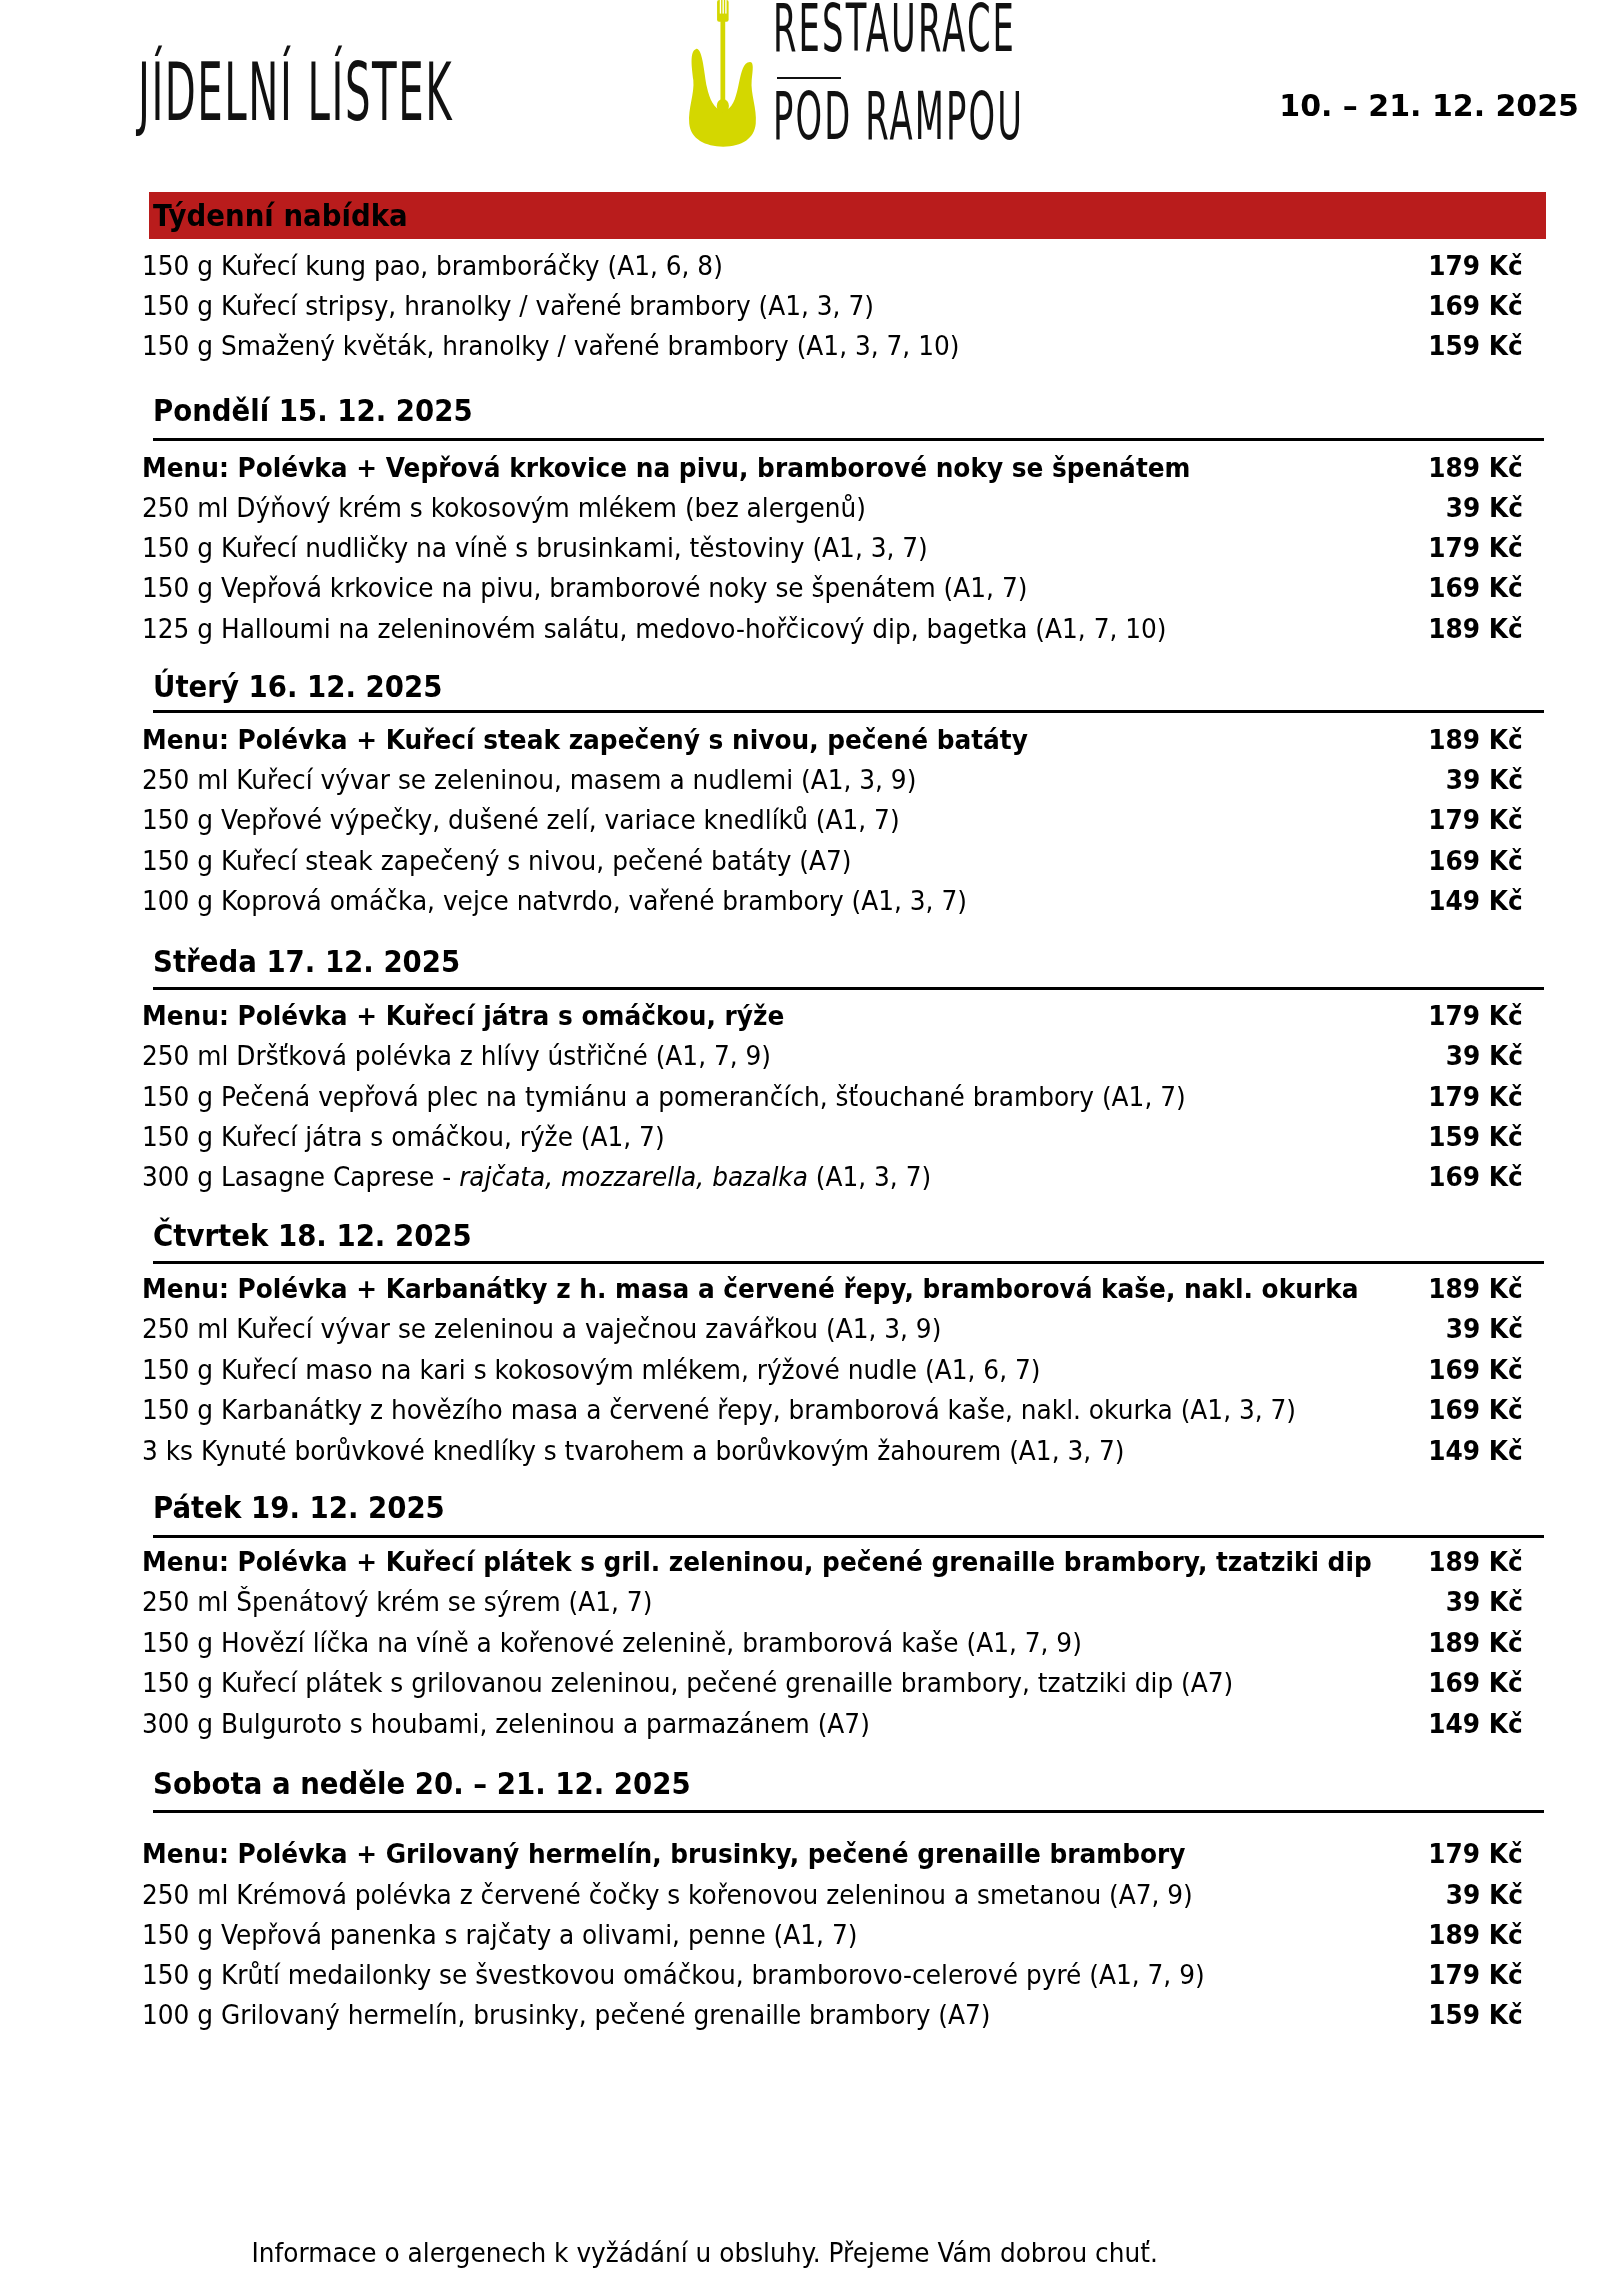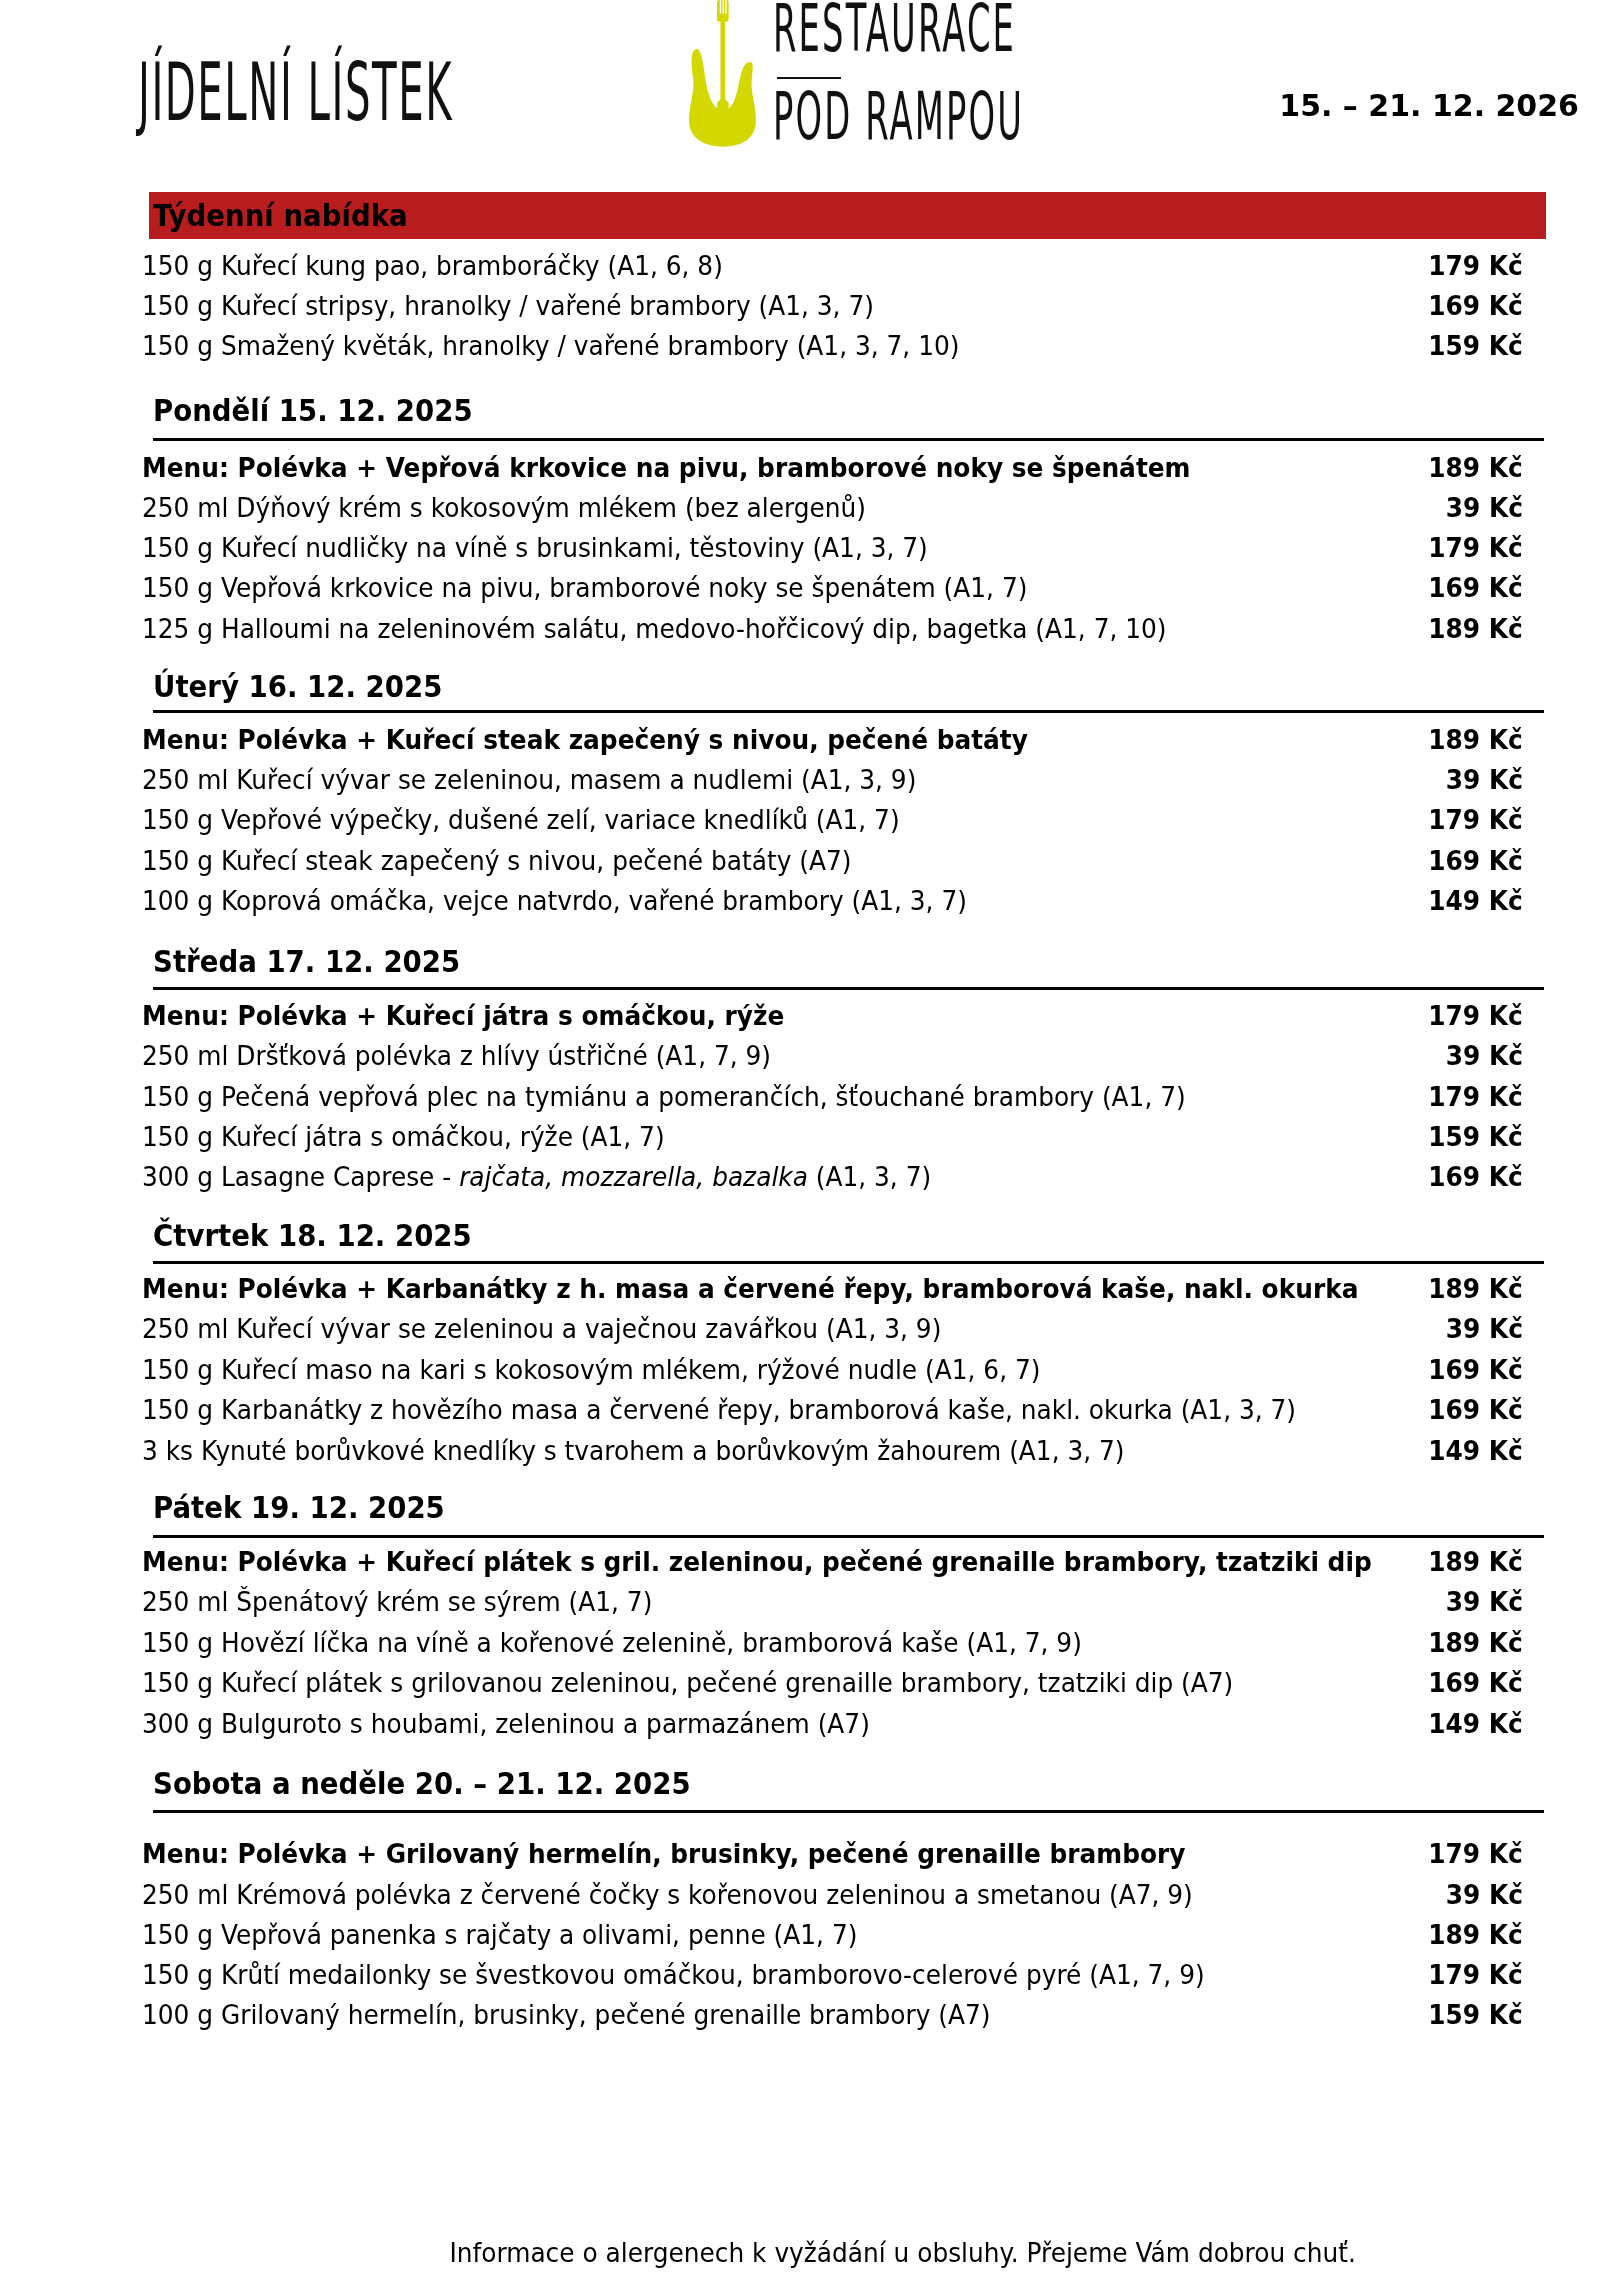--- a/index.html
+++ b/index.html
@@ -58,21 +58,21 @@
   .row .dish i { font-style: italic; }
 
   .day-header {
     position: absolute; left: 153px; white-space: nowrap;
     font-weight: bold; font-size: 30px; line-height: 38px;
     transform: scaleX(0.92); transform-origin: left top;
   }
   .day-rule { position: absolute; left: 153px; width: 1391px; height: 3.4px; background: #000; }
 
   .footer {
-    position: absolute; left: 0; width: 1395px; top: 2234px; text-align: right;
+    position: absolute; left: 0; width: 1395px; top: 2234px; text-align: center;
     font-size: 27px; line-height: 37px; white-space: nowrap;
   }
   .footer span { display: inline-block; transform: scaleX(0.92); margin-left: 13.6px; }
 </style>
 </head>
 <body>
 
 <div class="title-left">JÍDELNÍ LÍSTEK</div>
 
 <div class="logo">
@@ -84,21 +84,21 @@
     <rect x="47" y="0" width="17" height="32" rx="3" fill="#D4D700"></rect>
     <rect x="51" y="0" width="2" height="20" fill="#ffffff"></rect>
     <rect x="55" y="0" width="2" height="20" fill="#ffffff"></rect>
     <rect x="59" y="0" width="2" height="20" fill="#ffffff"></rect>
   </svg>
   <div class="brand-top">RESTAURACE</div>
   <div class="brand-rule"></div>
   <div class="brand-bottom">POD RAMPOU</div>
 </div>
 
-<div class="date-range">15. – 21. 12. 2026</div>
+<div class="date-range">10. – 21. 12. 2025</div>
 
 <div class="weekly-bar">
   <span class="label">Týdenní nabídka</span>
 </div>
 
 <div class="row" style="top:247px">
   <span class="dish">150 g Kuřecí kung pao, bramboráčky (A1, 6, 8)</span>
   <span class="price">179 Kč</span>
 </div>
 <div class="row" style="top:287px">

